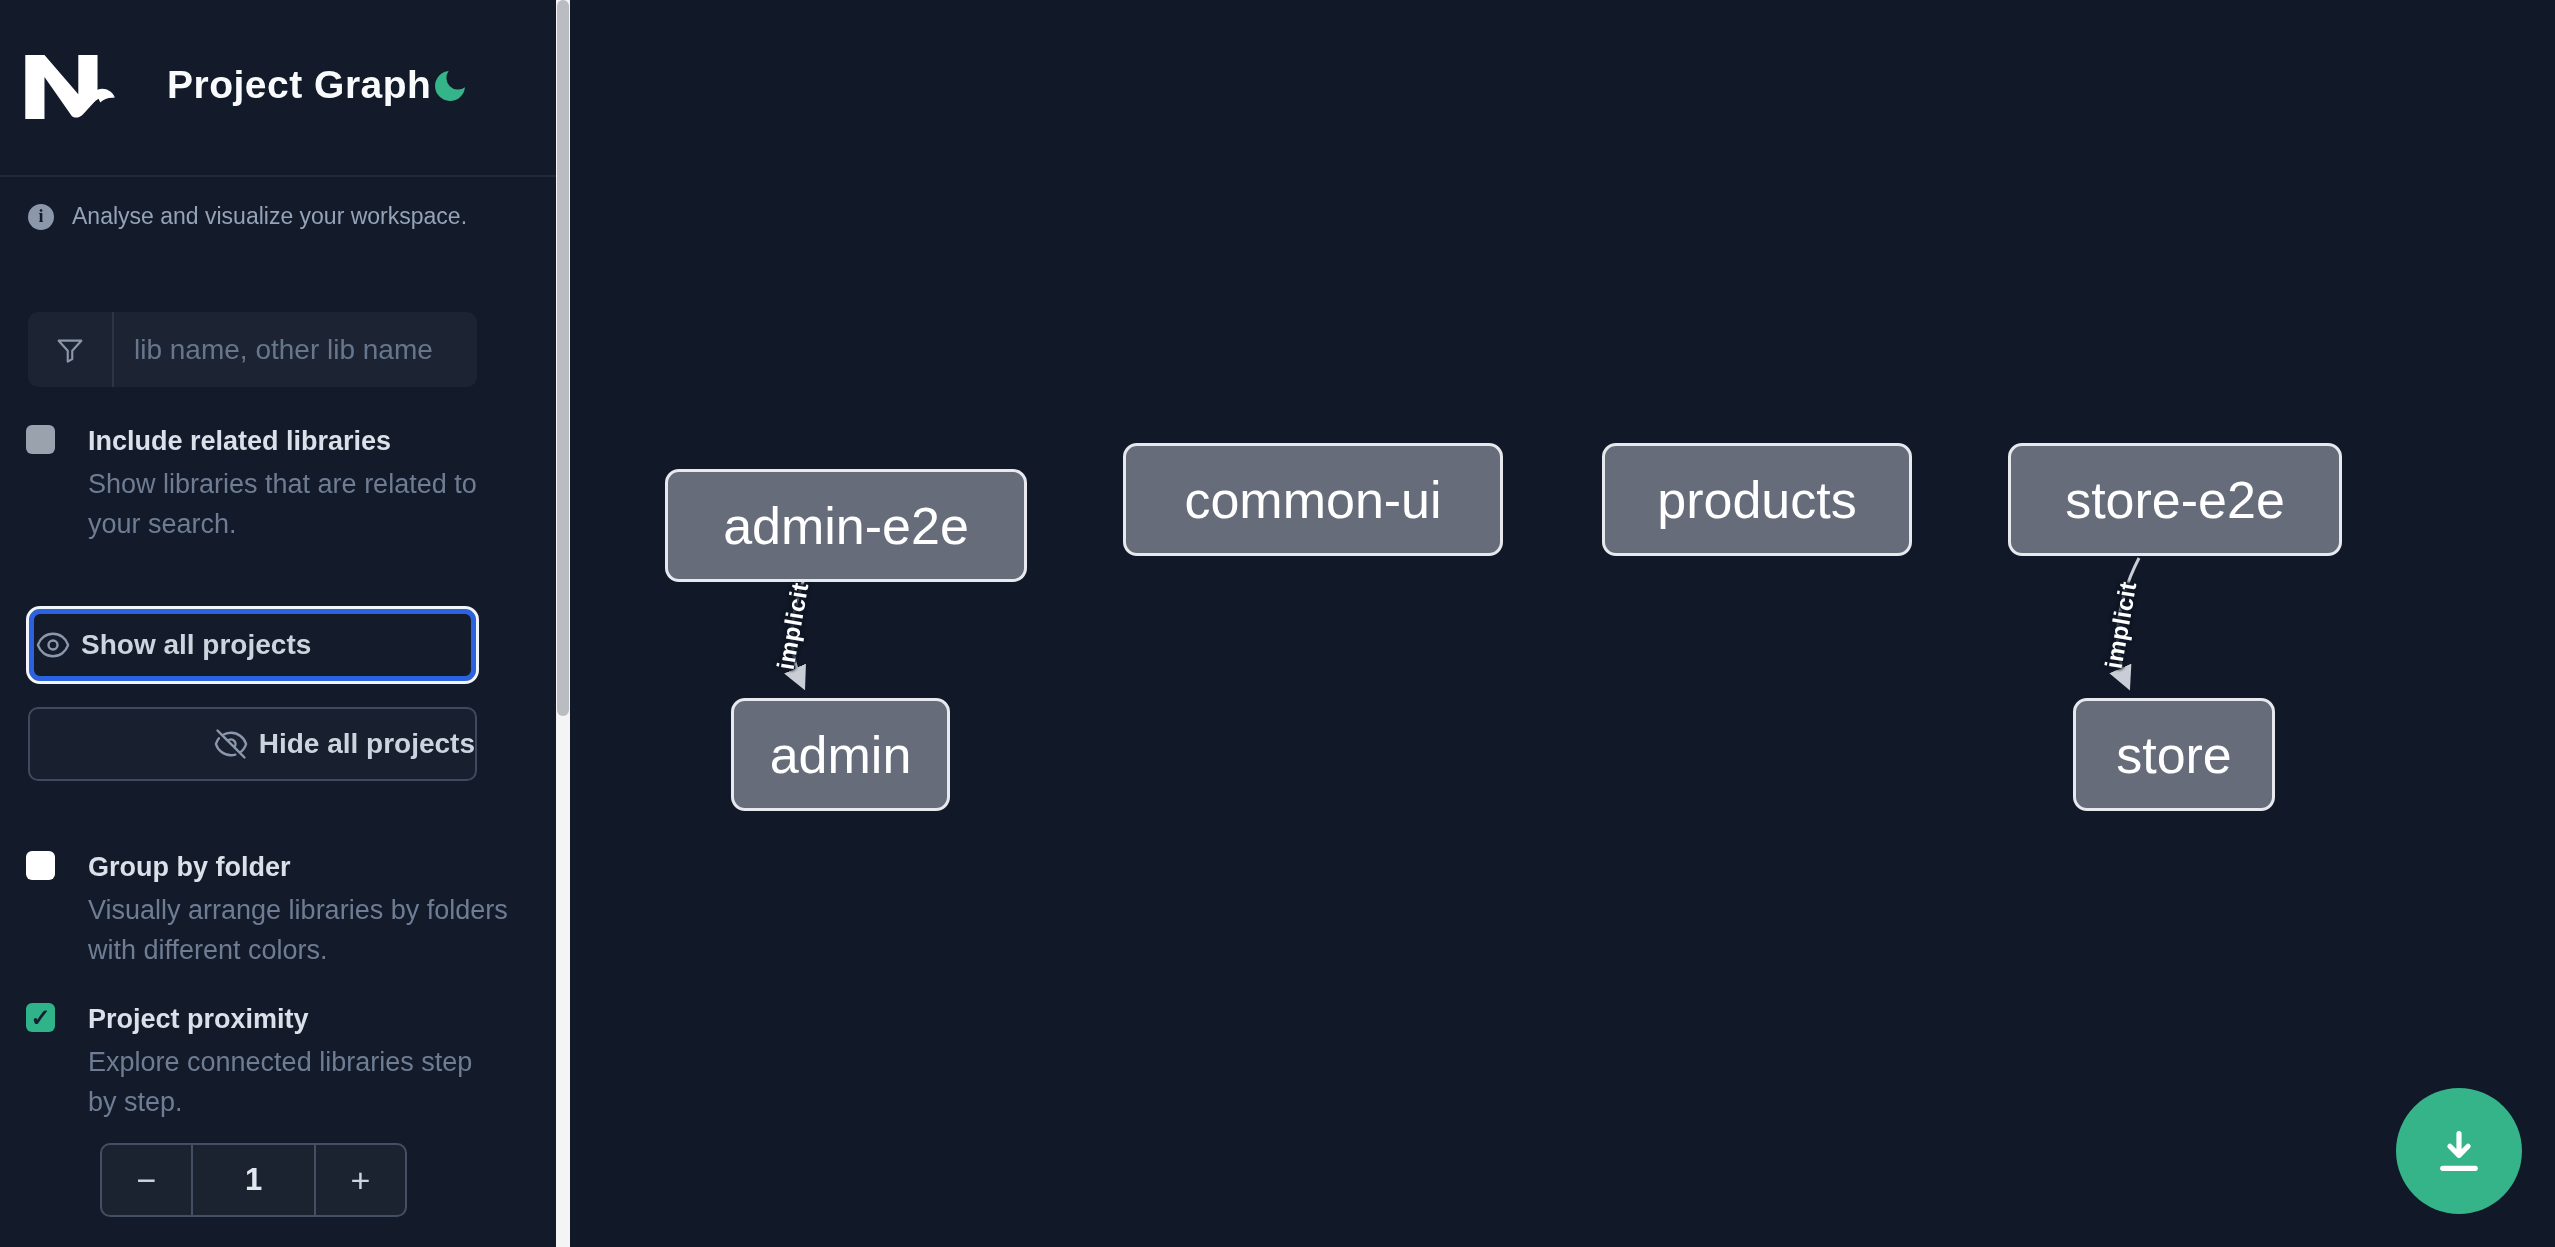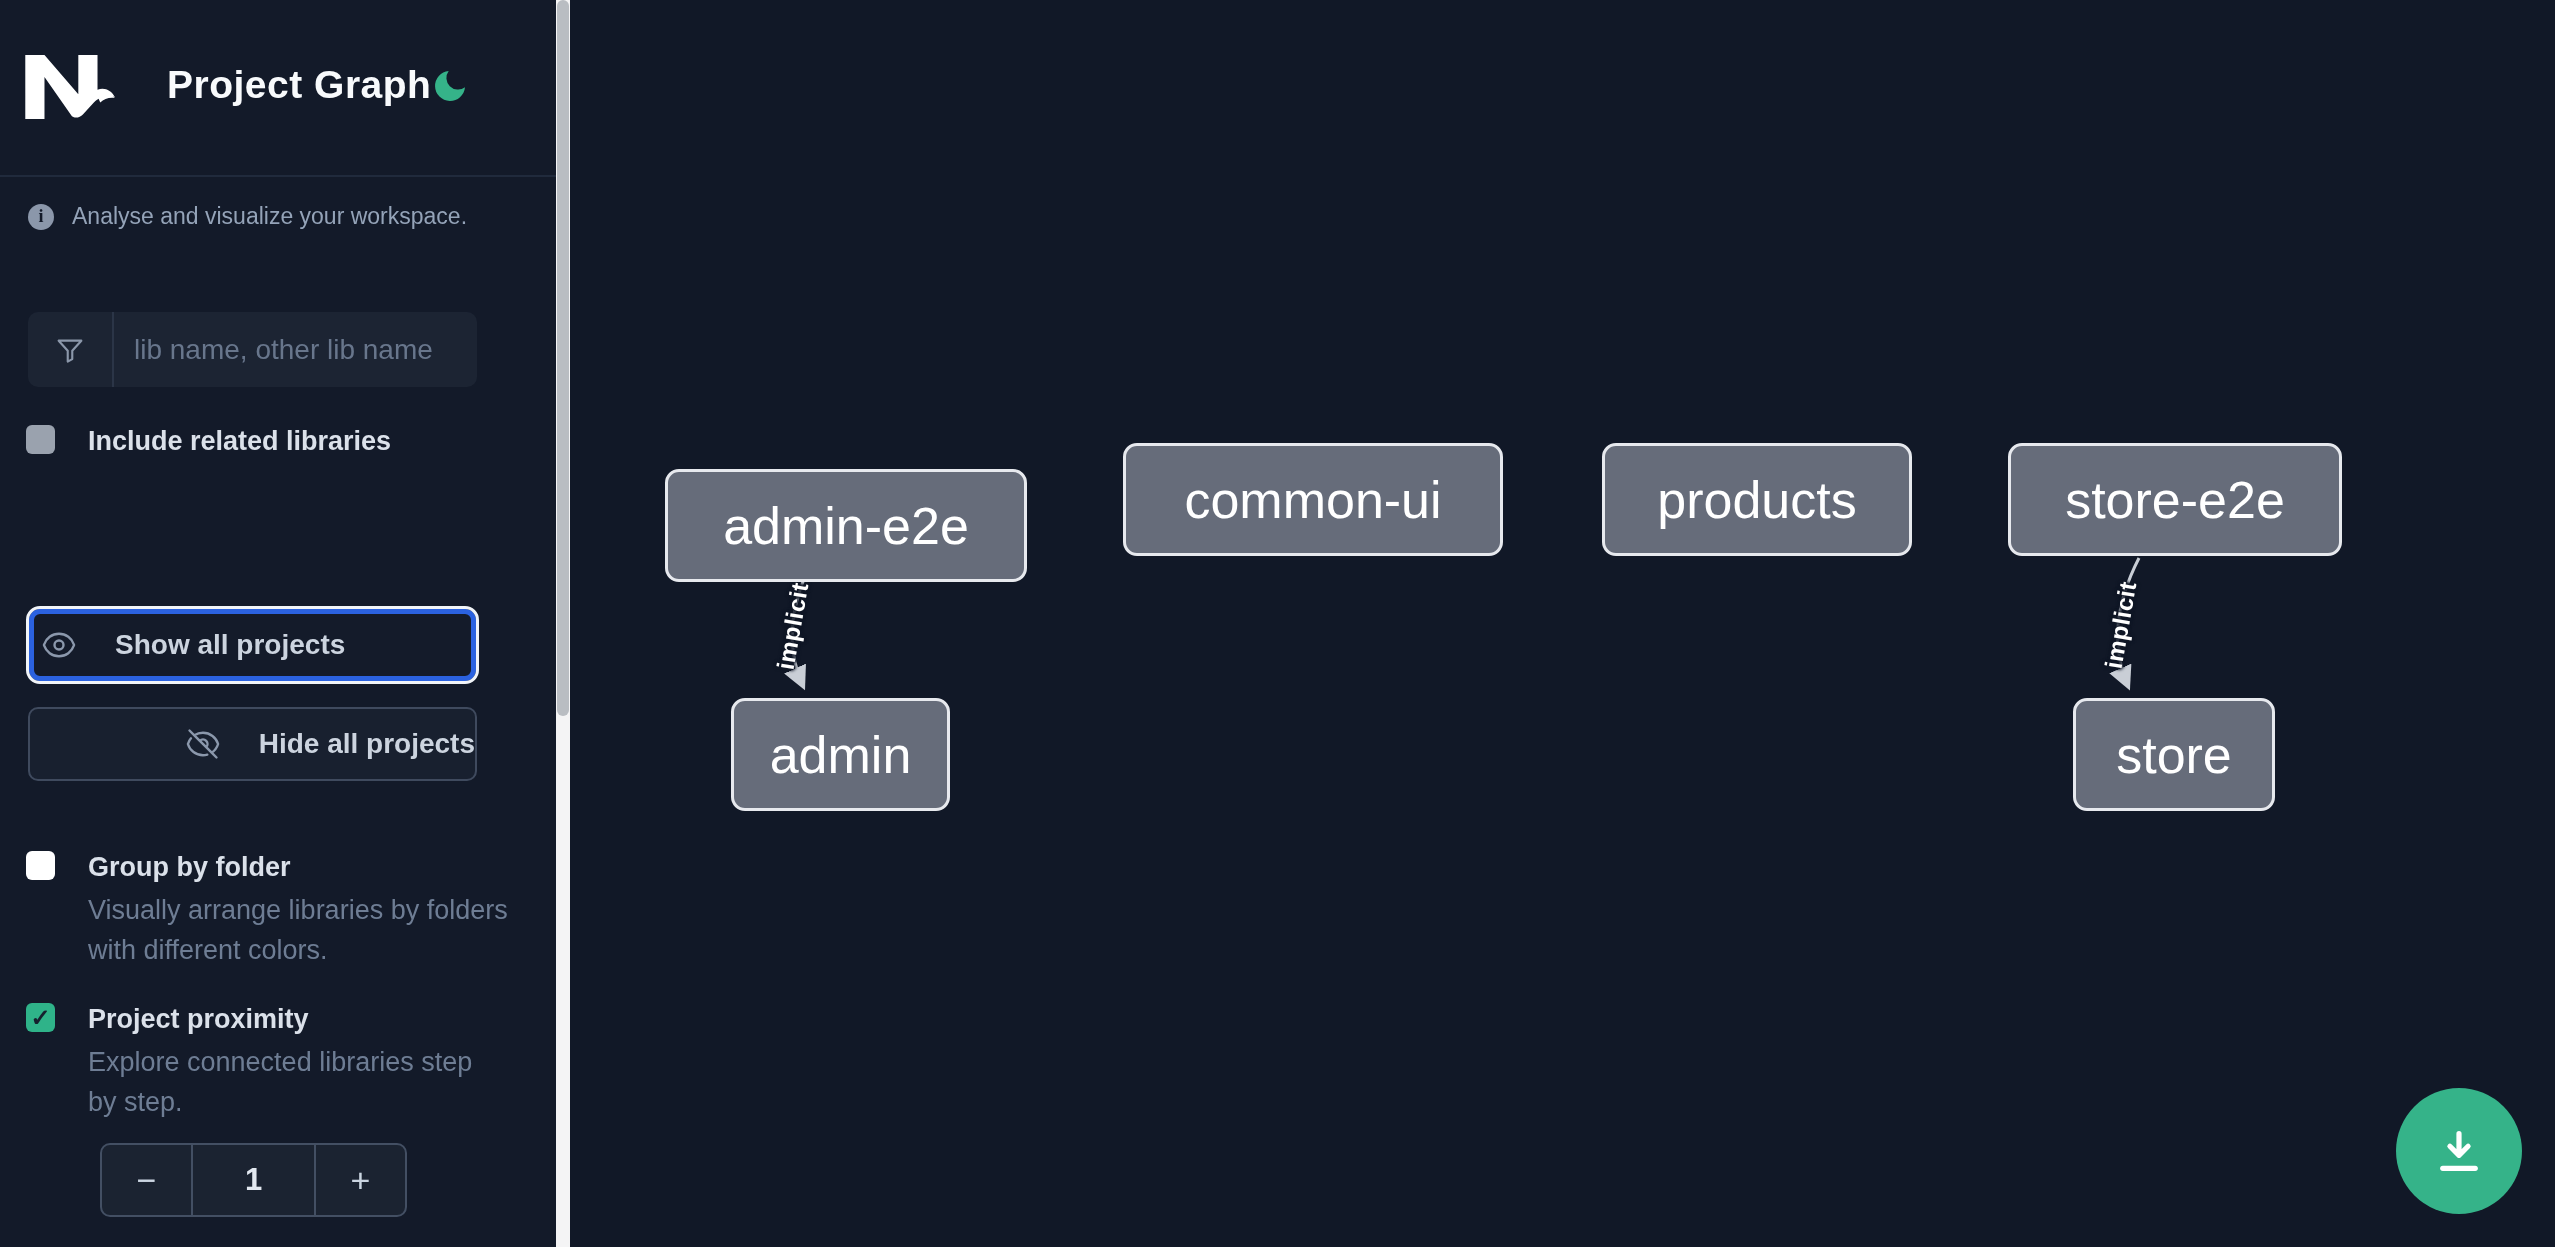--- a/index.html
+++ b/index.html
@@ -49,22 +49,22 @@
   .cb-gray { background:#9aa2ae; }
   .cb-white { background:#ffffff; }
   .cb-teal { background:#2fb389; }
   .check-glyph { color:#16202e; font-size:24px; font-weight:900; line-height:1; }
   .opt-texts { display:flex; flex-direction:column; }
   .opt-label { color:#dbe1ea; font-size:27px; font-weight:700; line-height:1.35; }
   .opt-desc { color:#6e7d94; font-size:27px; line-height:1.48; max-width:420px; margin-top:6px; }
 
   .btn {
     position:absolute; left:28px; width:449px; height:74px;
-    border-radius:10px; display:flex; align-items:center; gap:38px;
-    padding-left:12px; cursor:pointer;
+    border-radius:10px; display:flex; align-items:center; gap:10px;
+    padding-left:6px; cursor:pointer;
   }
   .btn-label { color:#ccd4df; font-size:28px; font-weight:700; }
   .btn-show {
     left:26px; top:606px; width:453px; height:78px;
     background:#141b2a; border:3px solid #f1f4f8;
     box-shadow: inset 0 0 0 5px #2b62e0;
     border-radius:14px;
   }
   .btn-hide {
     top:707px; background:#18202f; border:2px solid #3f4a5e;justify-content:flex-end;
@@ -160,20 +160,21 @@
         <path d="M3.5 5h17l-6.8 7.6v6.2l-3.4 1.9v-8.1L3.5 5z"></path>
       </svg>
     </div>
     <input class="search-input" type="text" placeholder="lib name, other lib name" style="">
   </div>
 
   <div class="opt-row" style="top:423px;">
     <div class="checkbox cb-gray"></div>
     <div class="opt-texts">
       <div class="opt-label">Include related libraries</div>
+      <div class="opt-desc">Show libraries that are related to your search.</div>
     </div>
   </div>
 
   <div class="btn btn-show">
     <svg class="icon" viewBox="0 0 24 24" fill="none" stroke="#8b98ac" stroke-width="1.6" stroke-linecap="round" stroke-linejoin="round">
       <path d="M2.036 12.322a1.012 1.012 0 0 1 0-.639C3.423 7.51 7.36 4.5 12 4.5c4.638 0 8.573 3.007 9.963 7.178.07.207.07.431 0 .639C20.577 16.49 16.64 19.5 12 19.5c-4.638 0-8.573-3.007-9.964-7.178z"></path>
       <path d="M15 12a3 3 0 1 1-6 0 3 3 0 0 1 6 0z"></path>
     </svg>
     <span class="btn-label">Show all projects</span>
   </div>

